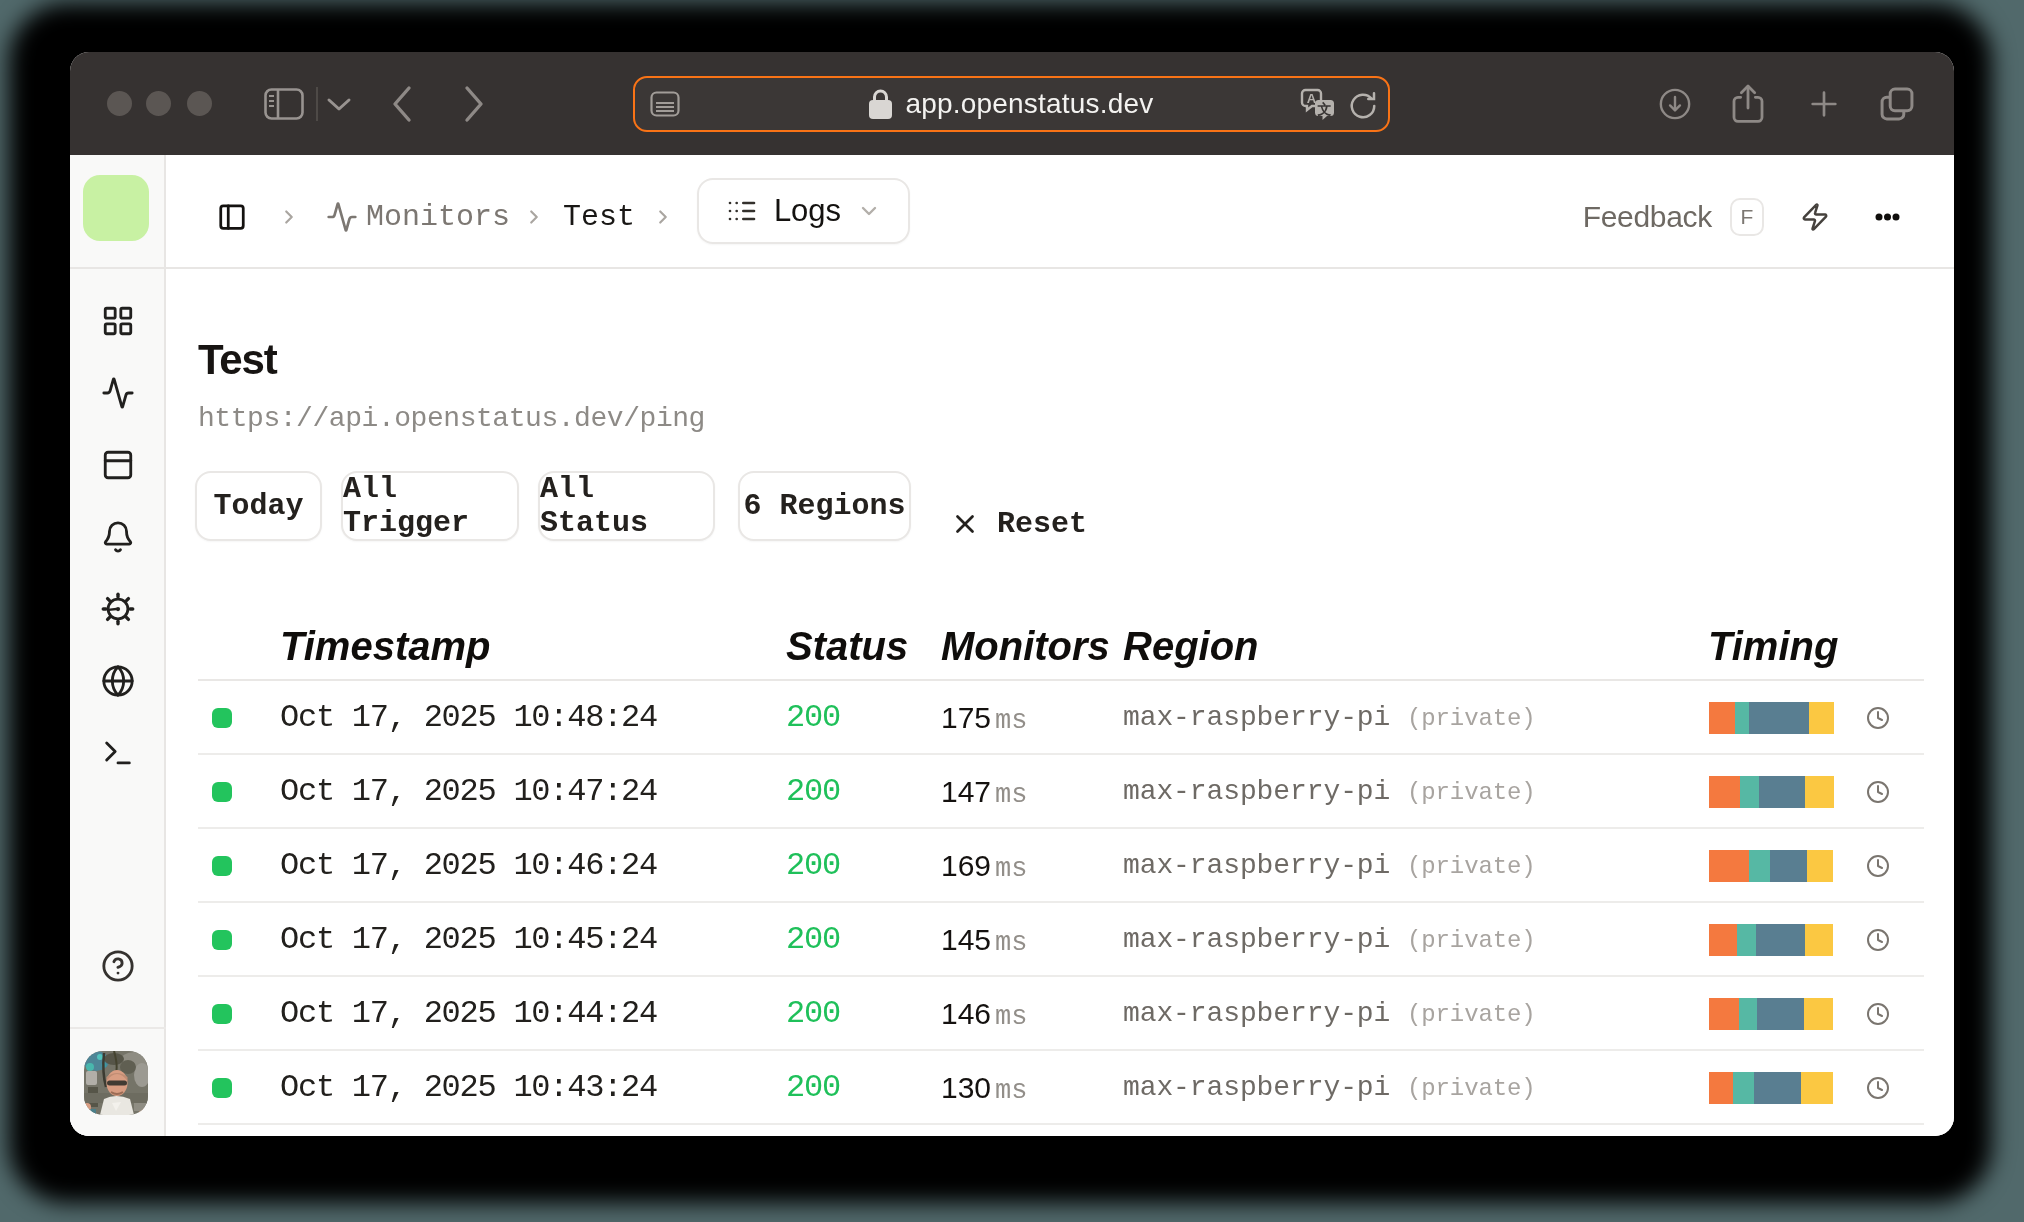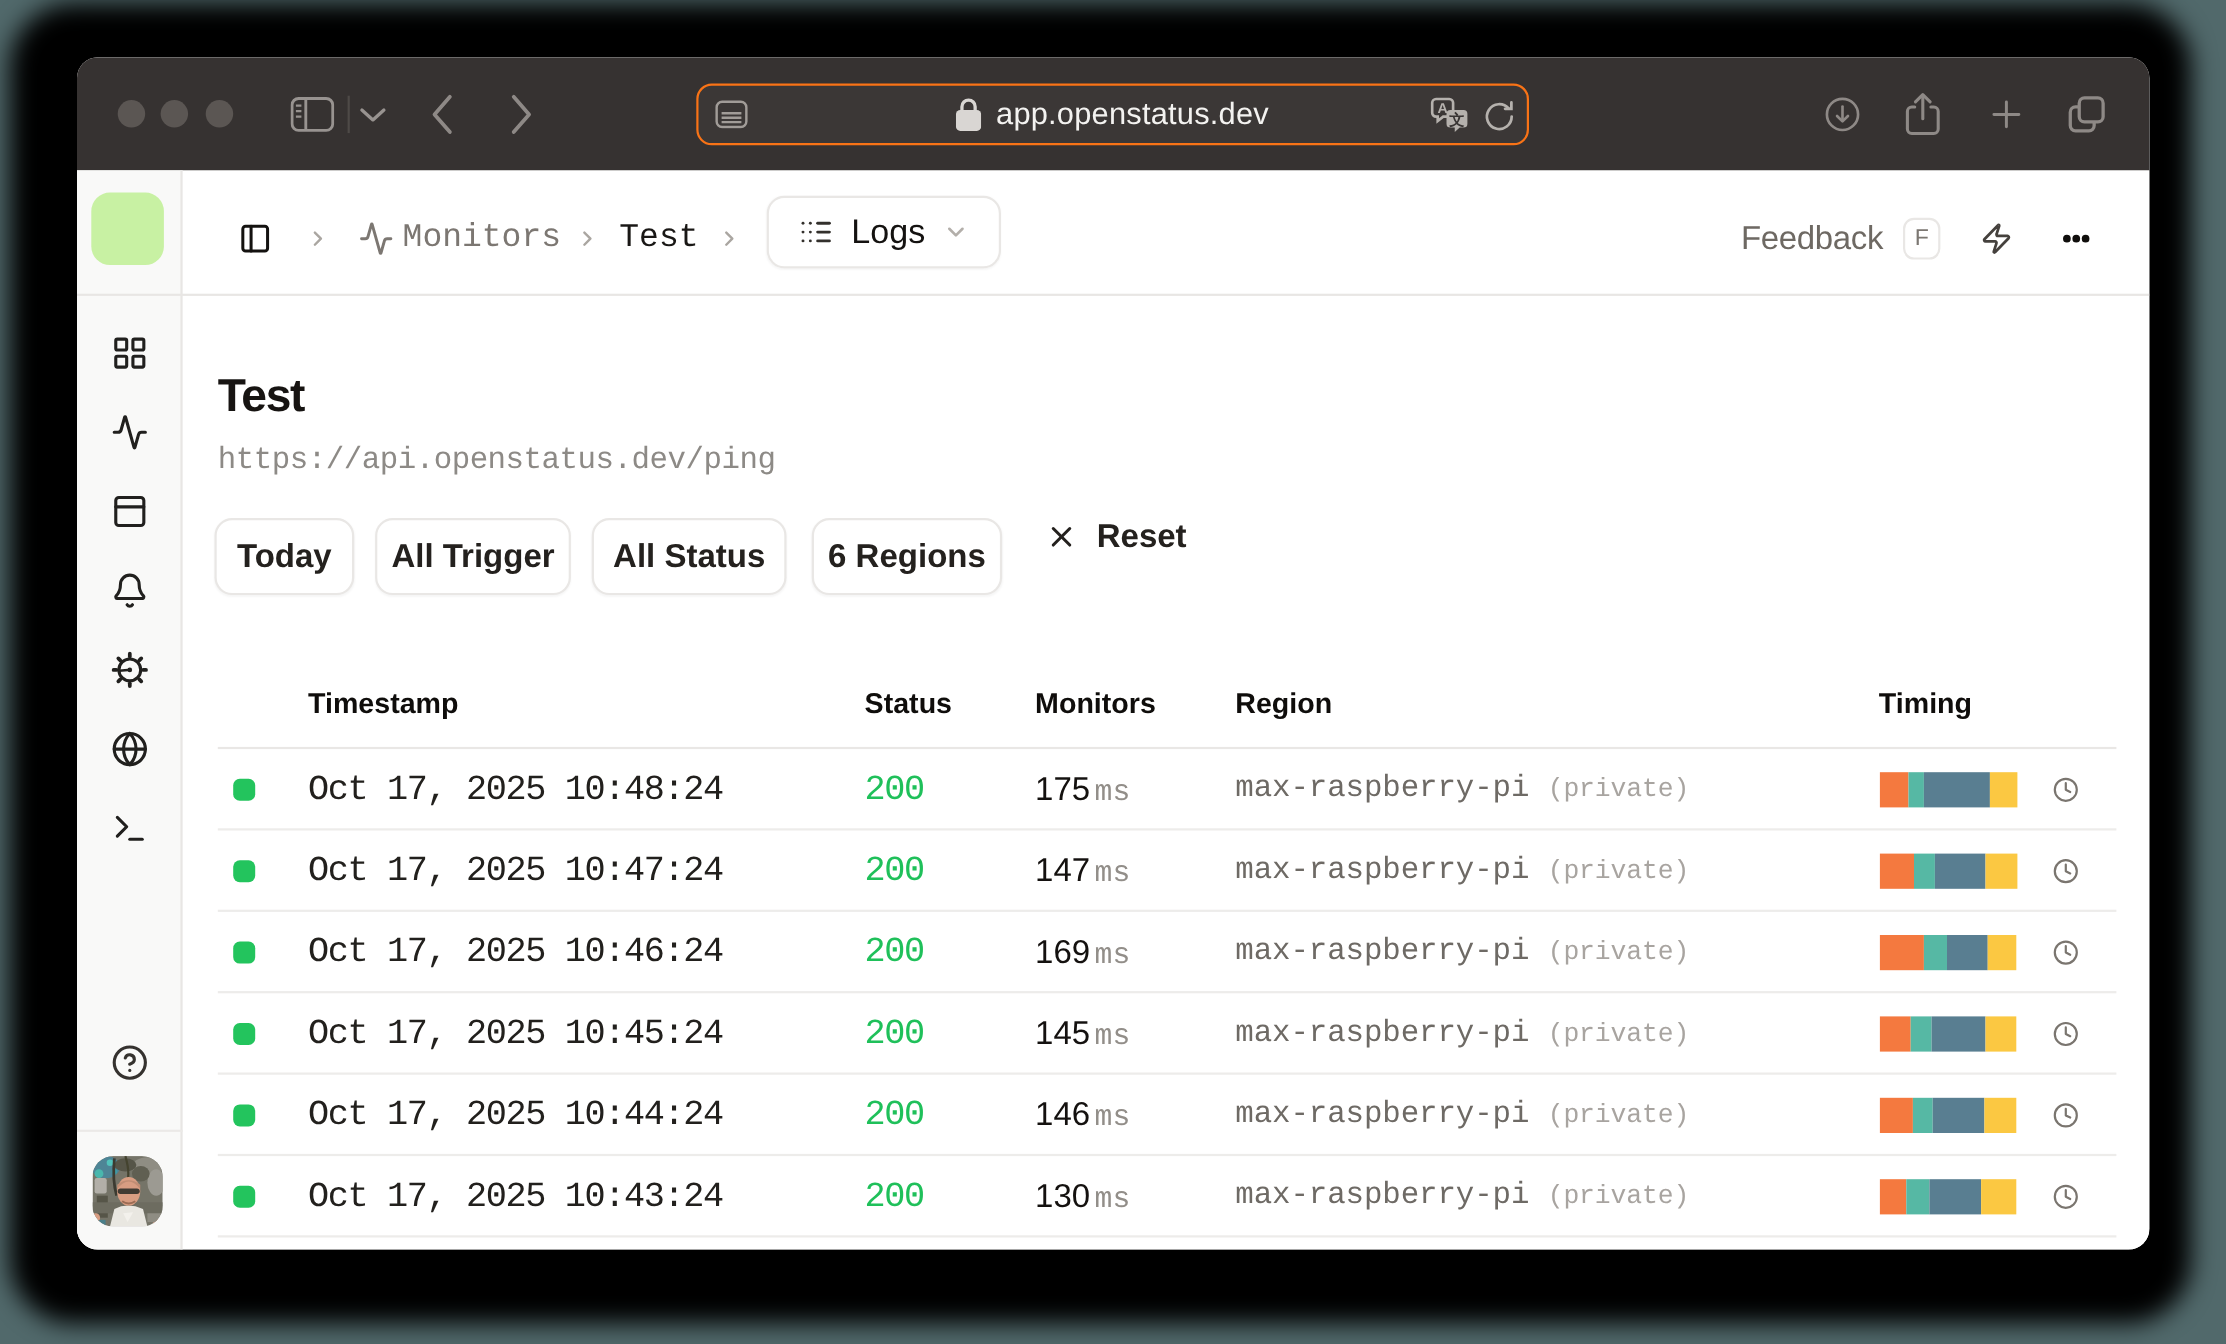--- a/index.html
+++ b/index.html
@@ -18,23 +18,23 @@
 .side { position:absolute; left:0; top:0; width:96px; height:100%; background:#f9f9f8; border-right:2px solid #e8e6e4; }
 .hline { position:absolute; left:0; top:112px; width:100%; height:2px; background:#e8e6e4; }
 .sideicon { position:absolute; left:0; width:96px; display:flex; justify-content:center; }
 .main { position:absolute; left:96px; top:0; right:0; bottom:0; }
 .crumb { position:absolute; top:0; height:124px; display:flex; align-items:center; }
 .mono { font-family:"Liberation Mono",monospace; }
 .logsbtn { position:absolute; left:531px; top:23px; width:213px; height:66px; border:2px solid #e9e7e5; border-radius:16px; box-shadow:0 1px 2px rgba(0,0,0,0.04); display:flex; align-items:center; justify-content:center; gap:16px; }
 
 .h1 { position:absolute; left:32px; top:181px; font-size:42px; font-weight:700; color:#171412; letter-spacing:-1.2px; }
 .url { position:absolute; left:32px; top:248px; font-size:28px; letter-spacing:-0.45px; color:#8d8a86; }
-.btnrow { position:absolute; left:29px; top:316px; height:70px; display:flex; align-items:flex-start; }
+.btnrow { position:absolute; left:29px; top:316px; height:70px; display:flex; align-items:flex-end;font-family:Liberation Mono, monospace; }
 .fbtn { height:70px; border:2px solid #e9e7e5; border-radius:16px; background:#fff; box-shadow:0 1px 2px rgba(0,0,0,0.04); display:flex; align-items:center; justify-content:center; font-size:30px; font-weight:600; color:#24211e; }
-.thead { position:absolute; top:469px; font-size:26px; font-weight:700; color:#0f0d0b; }
+.thead { position:absolute; top:469px; font-size:40px; font-weight:700; color:#0f0d0b;font-style:italic; }
 .hborder { position:absolute; left:32px; top:524px; width:1726px; height:2px; background:#e9e7e5; }
 .row { position:absolute; left:32px; width:1726px; height:74px; }
 .rowsep { position:absolute; left:32px; width:1726px; height:2px; background:#edecea; }
 .sq { position:absolute; left:14px; top:27px; width:20px; height:20px; border-radius:6px; background:#23c45d; }
 .ts { position:absolute; left:82px; top:0; line-height:74px; font-size:32px; letter-spacing:-1.25px; color:#22201d; }
 .st { position:absolute; left:588px; top:0; line-height:74px; font-size:32px; letter-spacing:-1.25px; color:#1fc05a; }
 .lat { position:absolute; left:743px; top:0; line-height:74px; font-family:"Liberation Sans",sans-serif; font-size:30px; color:#14110f; }
 .lat .ms { color:#928e89; font-family:"Liberation Mono",monospace; font-size:27px; margin-left:4px; }
 .reg { position:absolute; left:925px; top:0; line-height:74px; font-size:28px; letter-spacing:-0.1px; color:#6e6a65; }
 .reg .priv { color:#a8a4a0; font-size:24px; }

